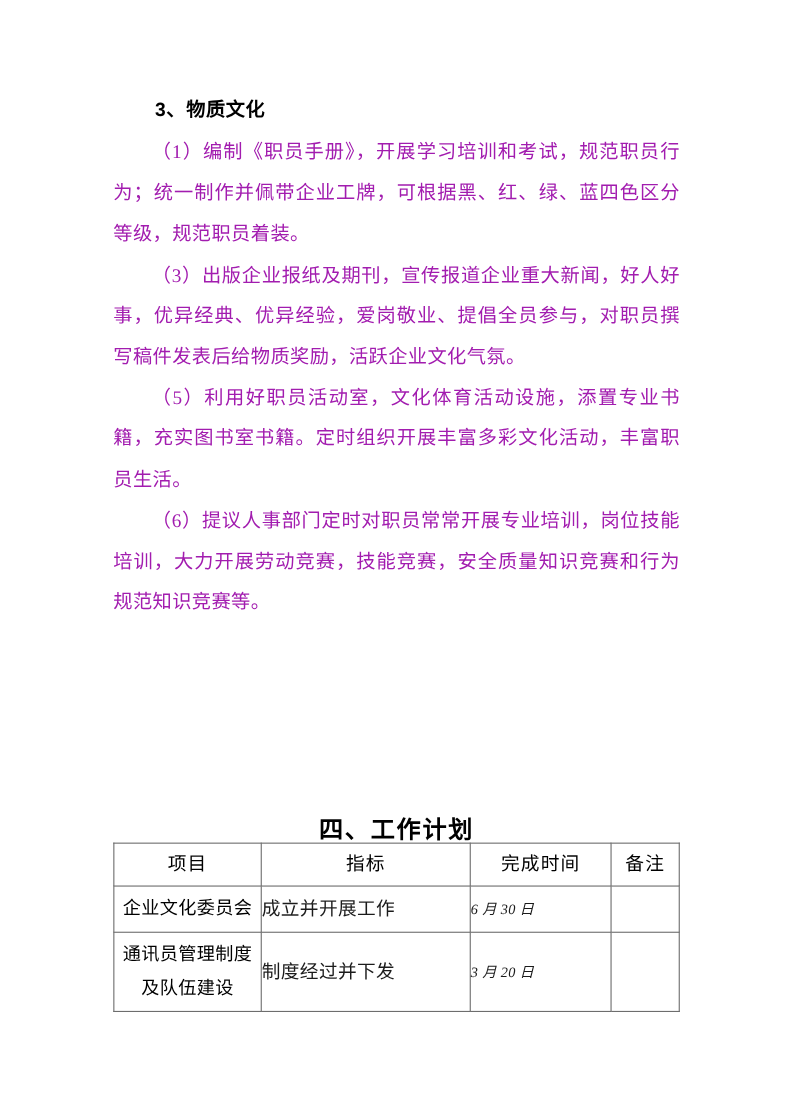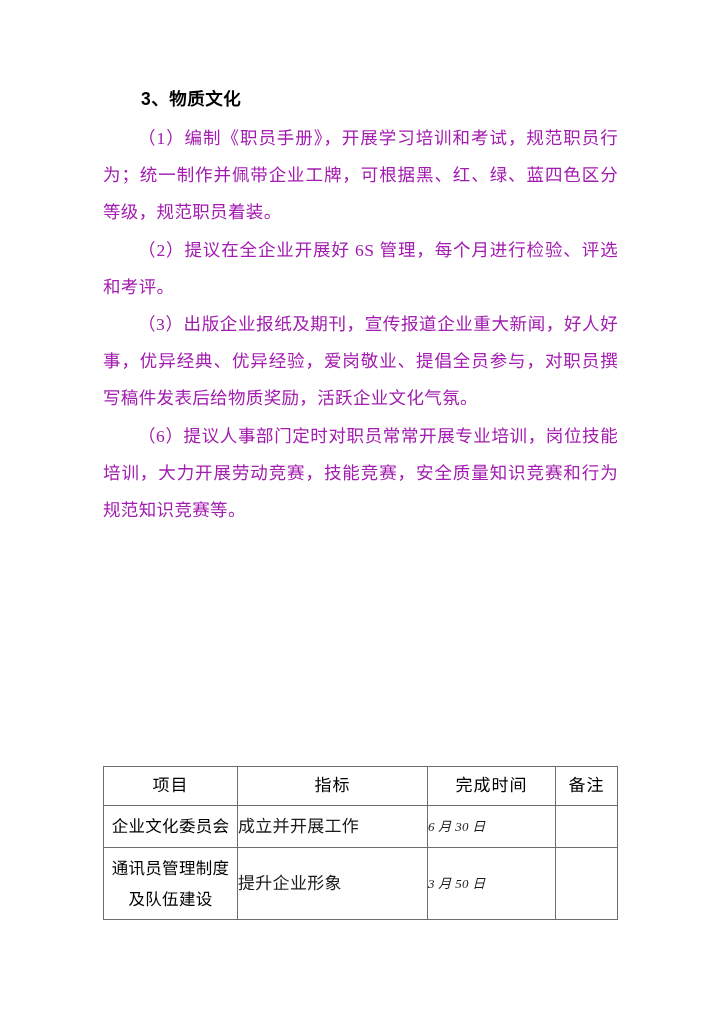--- a/index.html
+++ b/index.html
@@ -149,30 +149,31 @@
 <body>
 
 <div class="page">
 
   <div class="content">
 
     <h3 class="sub-heading">3、物质文化</h3>
 
     <p class="para">（1）编制《职员手册》，开展学习培训和考试，规范职员行为；统一制作并佩带企业工牌，可根据黑、红、绿、蓝四色区分等级，规范职员着装。</p>
 
-    <p class="para">（2）提议在全企业开展好 6S 管理，每个月进行检验、评选和考评。</p>
 
     <p class="para">（3）出版企业报纸及期刊，宣传报道企业重大新闻，好人好事，优异经典、优异经验，爱岗敬业、提倡全员参与，对职员撰写稿件发表后给物质奖励，活跃企业文化气氛。</p>
 
 
+    <p class="para">（5）利用好职员活动室，文化体育活动设施，添置专业书籍，充实图书室书籍。定时组织开展丰富多彩文化活动，丰富职员生活。</p>
 
     <p class="para">（6）提议人事部门定时对职员常常开展专业培训，岗位技能培训，大力开展劳动竞赛，技能竞赛，安全质量知识竞赛和行为规范知识竞赛等。</p>
 
   </div>
 
+  <h2 class="section-heading">四、工作计划</h2>
 
   <div class="plan-table-wrap">
     <table class="plan-table">
       <colgroup>
         <col class="col-item">
         <col class="col-target">
         <col class="col-date">
         <col class="col-remark">
       </colgroup>
       <tbody>
@@ -190,21 +191,21 @@
           <td class="row-text-cell">成立并开展工作</td>
           <td class="row-date-cell">6 月 30 日</td>
           <td class="row-remark-cell"></td>
         </tr>
 
         <tr class="r2">
           <td class="row-item-cell">
             <span>通讯员管理制度</span>
             <span class="line2">及队伍建设</span>
           </td>
-          <td class="row-text-cell">提升企业形象</td>
-          <td class="row-date-cell">3 月 50 日</td>
+          <td class="row-text-cell">制度经过并下发</td>
+          <td class="row-date-cell">3 月 20 日</td>
           <td class="row-remark-cell"></td>
         </tr>
       </tbody>
     </table>
   </div>
 
 </div>
 
 </body></html>

